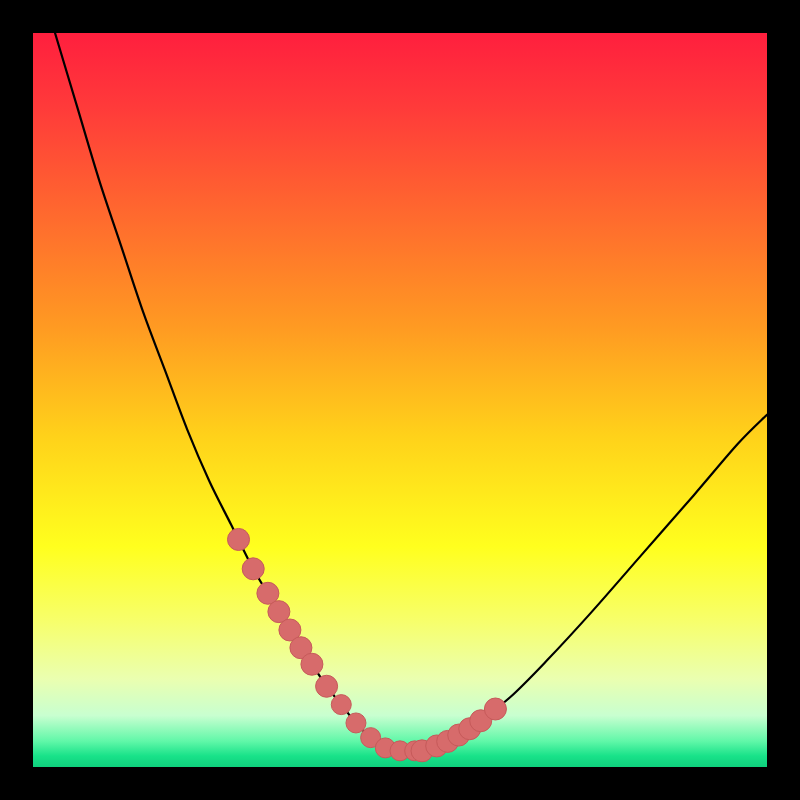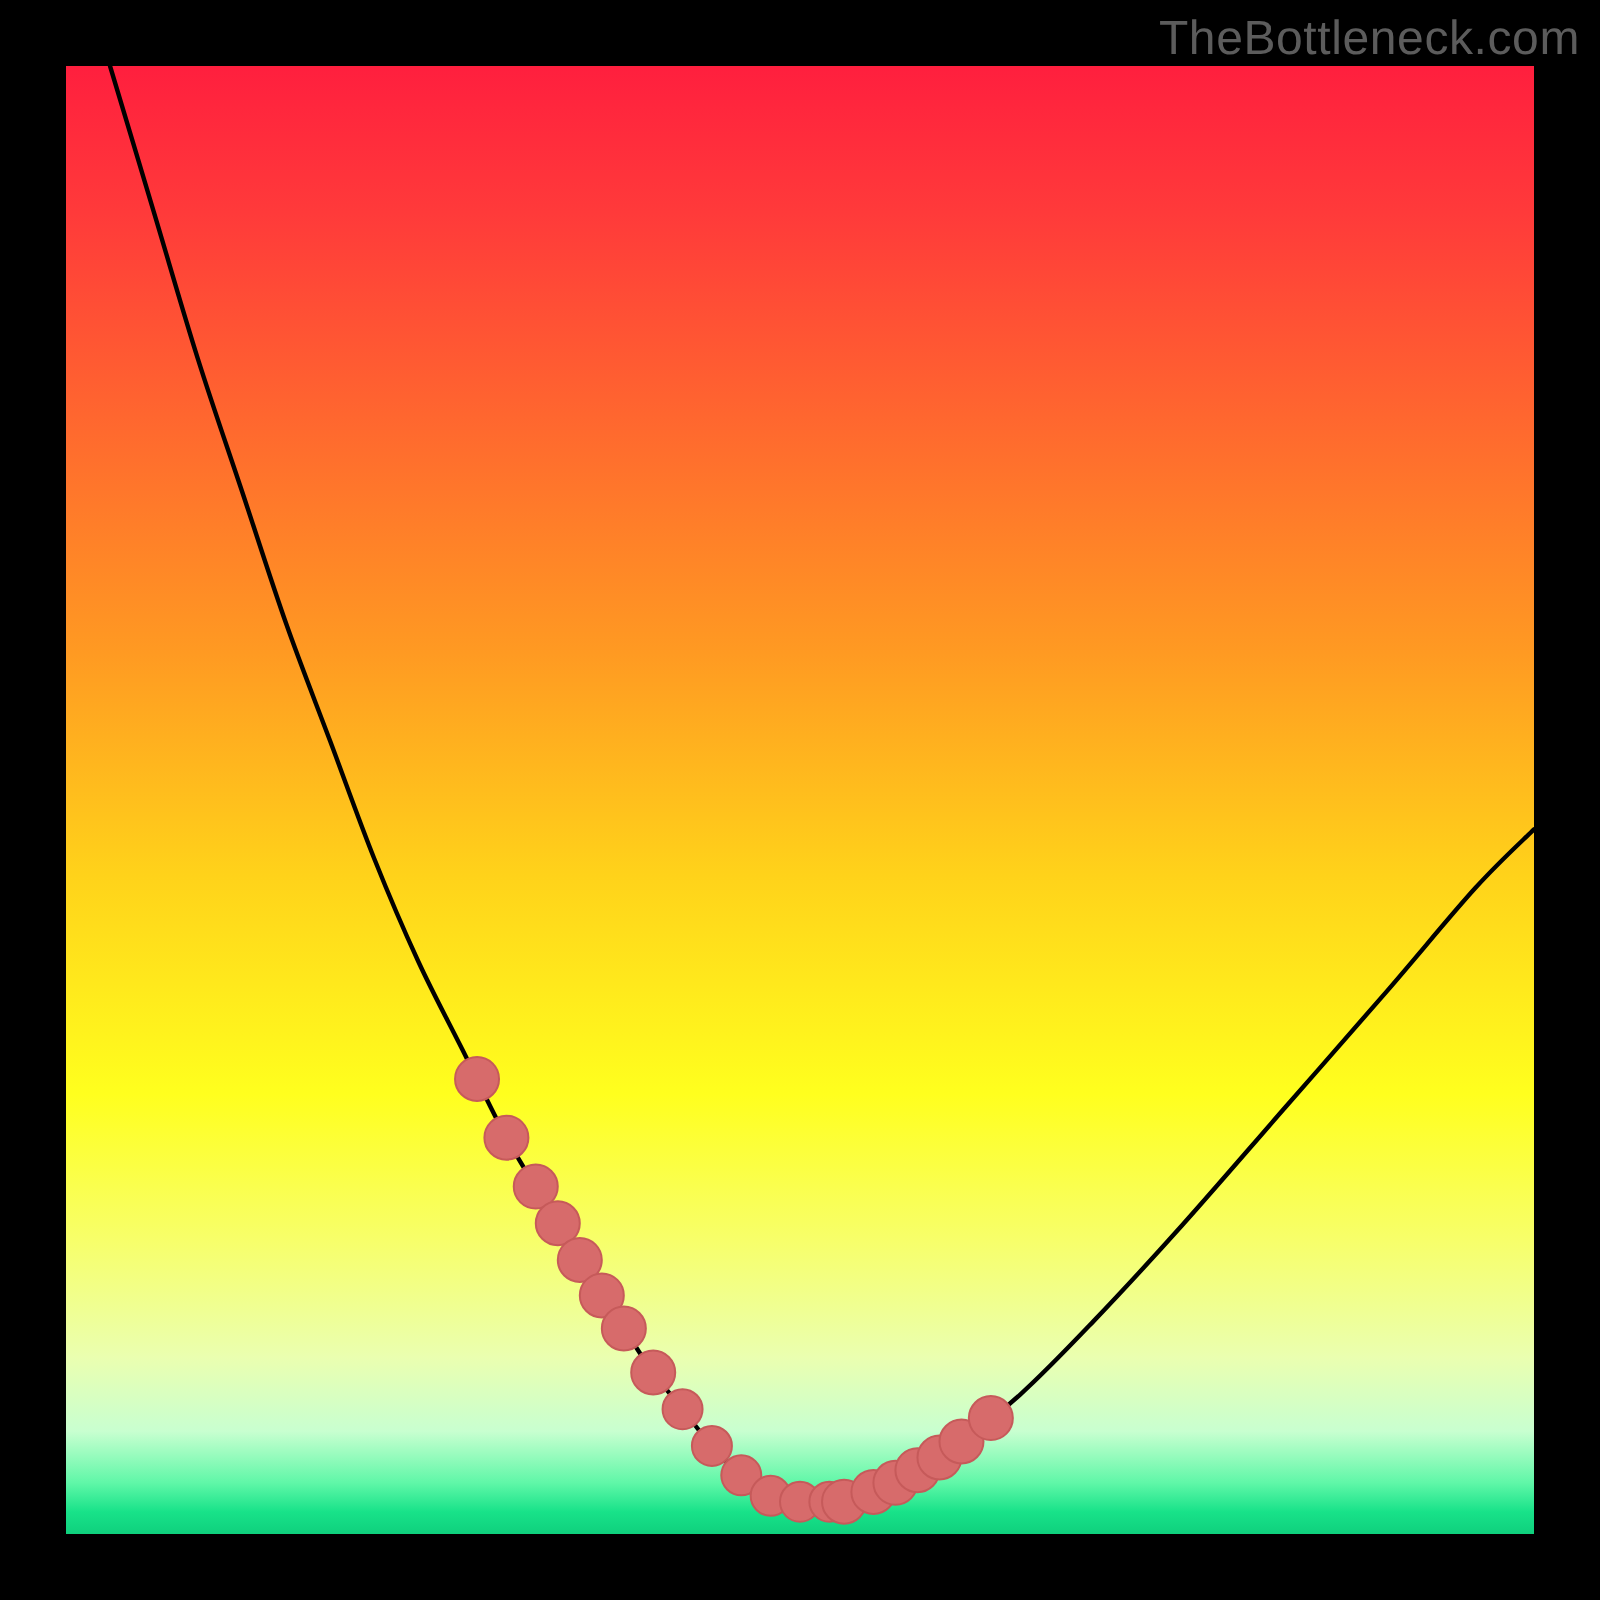--- a/index.html
+++ b/index.html
@@ -40,21 +40,20 @@
     font-size: 24px;
     letter-spacing: 0.3px;
     user-select: none;
   }
 </style>
 </head>
 <body>
 
 <div class="frame">
 
-  <div class="watermark">TheBottleneck.com</div>
 
   <div class="plot-area">
     <svg class="gradient-bg" width="734" height="734" viewBox="0 0 734 734" preserveAspectRatio="none">
       <defs>
         <linearGradient id="bg-grad" x1="0" y1="0" x2="0" y2="1">
             <stop offset="0%" stop-color="#ff1f3e"></stop>
             <stop offset="10%" stop-color="#ff3a3a"></stop>
             <stop offset="25%" stop-color="#ff6a2e"></stop>
             <stop offset="40%" stop-color="#ff9a22"></stop>
             <stop offset="55.00000000000001%" stop-color="#ffd21a"></stop>

